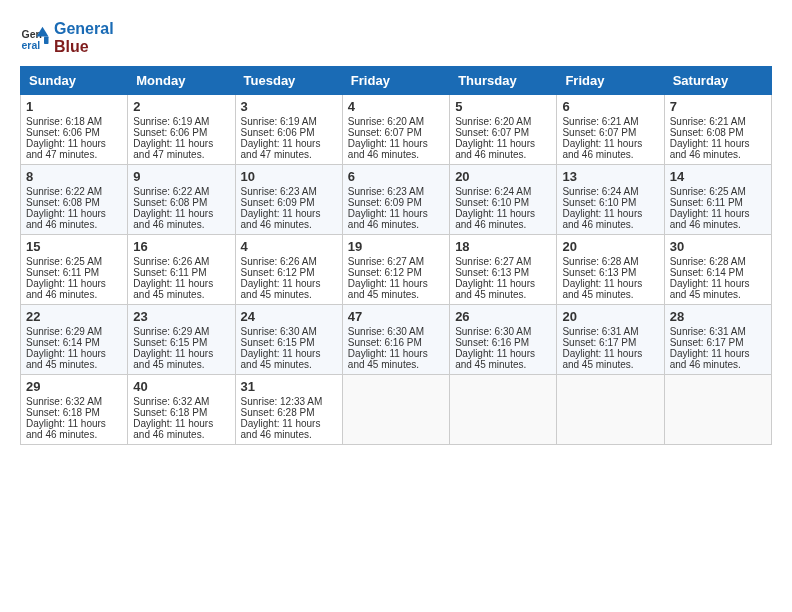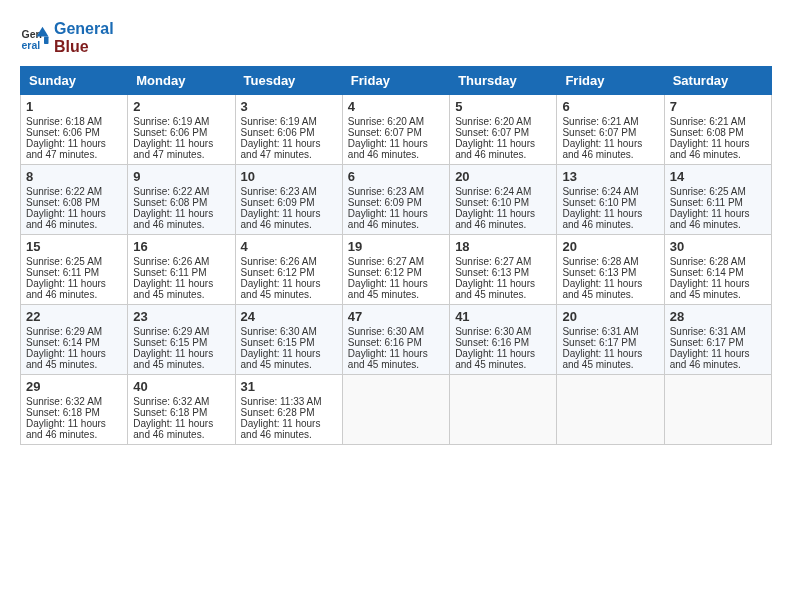--- a/index.html
+++ b/index.html
@@ -134,27 +134,27 @@
         <td><span class="day-num">19</span><span>Sunrise: 6:27 AM</span><br><span>Sunset: 6:12 PM</span><br><span>Daylight: 11 hours and 45 minutes.</span></td>
         <td><span class="day-num">18</span><span>Sunrise: 6:27 AM</span><br><span>Sunset: 6:13 PM</span><br><span>Daylight: 11 hours and 45 minutes.</span></td>
         <td><span class="day-num">20</span><span>Sunrise: 6:28 AM</span><br><span>Sunset: 6:13 PM</span><br><span>Daylight: 11 hours and 45 minutes.</span></td>
         <td><span class="day-num">30</span><span>Sunrise: 6:28 AM</span><br><span>Sunset: 6:14 PM</span><br><span>Daylight: 11 hours and 45 minutes.</span></td>
       </tr>
       <tr>
         <td><span class="day-num">22</span><span>Sunrise: 6:29 AM</span><br><span>Sunset: 6:14 PM</span><br><span>Daylight: 11 hours and 45 minutes.</span></td>
         <td><span class="day-num">23</span><span>Sunrise: 6:29 AM</span><br><span>Sunset: 6:15 PM</span><br><span>Daylight: 11 hours and 45 minutes.</span></td>
         <td><span class="day-num">24</span><span>Sunrise: 6:30 AM</span><br><span>Sunset: 6:15 PM</span><br><span>Daylight: 11 hours and 45 minutes.</span></td>
         <td><span class="day-num">47</span><span>Sunrise: 6:30 AM</span><br><span>Sunset: 6:16 PM</span><br><span>Daylight: 11 hours and 45 minutes.</span></td>
-        <td><span class="day-num">41</span><span>Sunrise: 6:30 AM</span><br><span>Sunset: 6:16 PM</span><br><span>Daylight: 11 hours and 45 minutes.</span></td>
+        <td><span class="day-num">26</span><span>Sunrise: 6:30 AM</span><br><span>Sunset: 6:16 PM</span><br><span>Daylight: 11 hours and 45 minutes.</span></td>
         <td><span class="day-num">20</span><span>Sunrise: 6:31 AM</span><br><span>Sunset: 6:17 PM</span><br><span>Daylight: 11 hours and 45 minutes.</span></td>
         <td><span class="day-num">28</span><span>Sunrise: 6:31 AM</span><br><span>Sunset: 6:17 PM</span><br><span>Daylight: 11 hours and 46 minutes.</span></td>
       </tr>
       <tr>
         <td><span class="day-num">29</span><span>Sunrise: 6:32 AM</span><br><span>Sunset: 6:18 PM</span><br><span>Daylight: 11 hours and 46 minutes.</span></td>
         <td><span class="day-num">40</span><span>Sunrise: 6:32 AM</span><br><span>Sunset: 6:18 PM</span><br><span>Daylight: 11 hours and 46 minutes.</span></td>
-        <td><span class="day-num">31</span><span>Sunrise: 11:33 AM</span><br><span>Sunset: 6:28 PM</span><br><span>Daylight: 11 hours and 46 minutes.</span></td>
+        <td><span class="day-num">31</span><span>Sunrise: 12:33 AM</span><br><span>Sunset: 6:28 PM</span><br><span>Daylight: 11 hours and 46 minutes.</span></td>
         <td class="empty">&nbsp;</td>
         <td class="empty">&nbsp;</td>
         <td class="empty">&nbsp;</td>
         <td class="empty">&nbsp;</td>
       </tr>
     </tbody>
 </table>
 
 </body></html>

